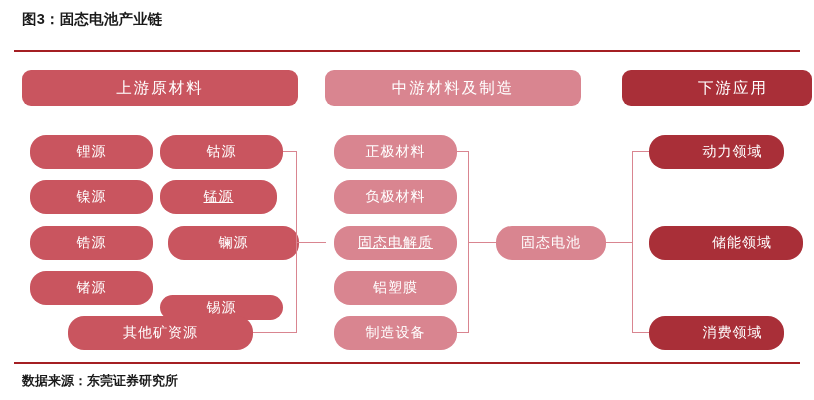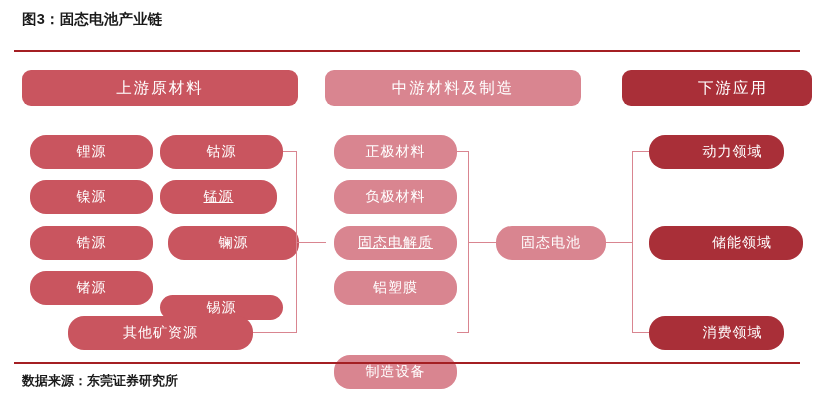--- a/index.html
+++ b/index.html
@@ -126,21 +126,21 @@
 
     <div class="conn h" style="left:283px; top:151px; width:14px;"></div>
     <div class="conn v" style="left:296px; top:151px; height:182px;"></div>
     <div class="conn h" style="left:253px; top:332px; width:44px;"></div>
     <div class="conn h" style="left:296px; top:242px; width:30px;"></div>
 
     <div class="node tone-mid" style="left:334px; top:135px; width:123px; height:34px;">正极材料</div>
     <div class="node tone-mid" style="left:334px; top:180px; width:123px; height:34px;">负极材料</div>
     <div class="node tone-mid" style="left:334px; top:226px; width:123px; height:34px;text-decoration:underline;">固态电解质</div>
     <div class="node tone-mid" style="left:334px; top:271px; width:123px; height:34px;">铝塑膜</div>
-    <div class="node tone-mid" style="left:334px; top:316px; width:123px; height:34px;margin-top:39px;">制造设备</div>
+    <div class="node tone-mid" style="left:334px; top:316px; width:123px; height:34px;">制造设备</div>
 
     <div class="conn h" style="left:457px; top:151px; width:12px;"></div>
     <div class="conn v" style="left:468px; top:151px; height:182px;"></div>
     <div class="conn h" style="left:457px; top:332px; width:12px;"></div>
     <div class="conn h" style="left:468px; top:242px; width:29px;"></div>
 
     <div class="node tone-mid" style="left:496px; top:226px; width:110px; height:34px;">固态电池</div>
 
     <div class="conn h" style="left:606px; top:242px; width:27px;"></div>
     <div class="conn v" style="left:632px; top:151px; height:182px;"></div>

